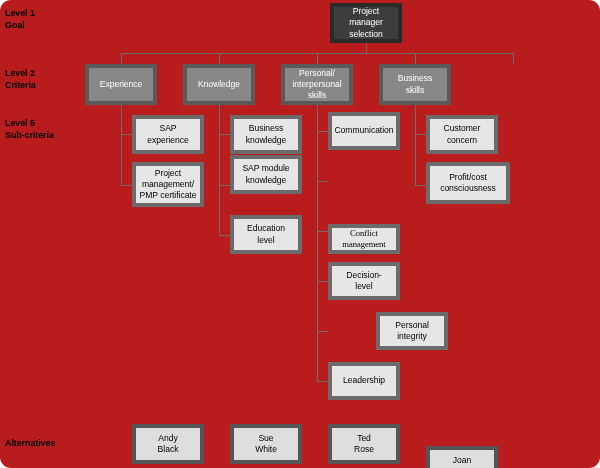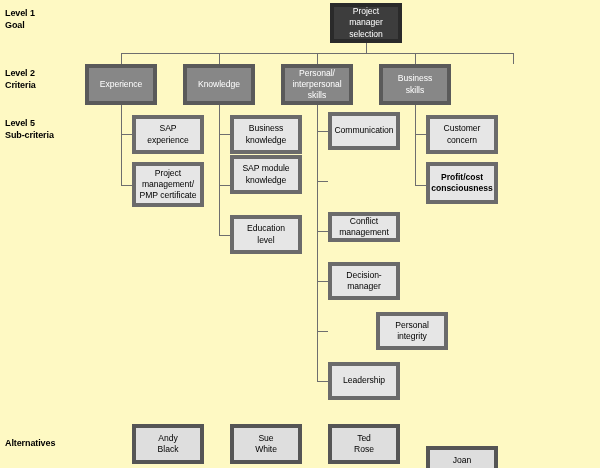--- a/index.html
+++ b/index.html
@@ -4,23 +4,24 @@
 <style>
   html, body {
     margin: 0;
     padding: 0;
     background: #ffffff;
   }
   #canvas {
     position: relative;
     width: 600px;
     height: 468px;
-    background: #fef9c3;
+    background: #b91c1c;
     font-family: "Liberation Sans", sans-serif;
     overflow: hidden;
+    border-radius: 11px;
   }
   .level-label {
     position: absolute;
     font-size: 9px;
     font-weight: bold;
     color: #000000;
     line-height: 11.5px;
     white-space: pre-line;
     letter-spacing: -0.1px;
   }
@@ -129,31 +130,31 @@
 PMP certificate</div>
 
   <div class="box box-sub" style="left:230px; top:115px; width:72px; height:39px;">Business
 knowledge</div>
   <div class="box box-sub" style="left:230px; top:155px; width:72px; height:39px;">SAP module
 knowledge</div>
   <div class="box box-sub" style="left:230px; top:215px; width:72px; height:39px;">Education
 level</div>
 
   <div class="box box-sub" style="left:328px; top:112px; width:72px; height:38px;">Communication</div>
-  <div class="box box-sub" style="left:328px; top:212px; width:72px; height:30px;">Conflict
+  <div class="box box-sub" style="left:328px; top:224px; width:72px; height:30px;font-family:Liberation Serif, serif;">Conflict
 management</div>
   <div class="box box-sub" style="left:328px; top:262px; width:72px; height:38px;">Decision-
-manager</div>
+level</div>
   <div class="box box-sub" style="left:328px; top:312px; width:72px; height:38px;margin-left:48px;">Personal
 integrity</div>
   <div class="box box-sub" style="left:328px; top:362px; width:72px; height:38px;">Leadership</div>
 
   <div class="box box-sub" style="left:426px; top:115px; width:72px; height:39px;">Customer
 concern</div>
-  <div class="box box-sub" style="left:426px; top:162px; width:72px; height:42px;font-weight:bold;">Profit/cost
+  <div class="box box-sub" style="left:426px; top:162px; width:84px; height:42px;">Profit/cost
 consciousness</div>
 
   <div class="box box-alt" style="left:132px; top:424px; width:72px; height:40px;">Andy
 Black</div>
   <div class="box box-alt" style="left:230px; top:424px; width:72px; height:40px;">Sue
 White</div>
   <div class="box box-alt" style="left:328px; top:424px; width:72px; height:40px;">Ted
 Rose</div>
   <div class="box box-alt" style="left:426px; top:424px; width:72px; height:40px;margin-top:22px;">Joan
 Gray</div>

